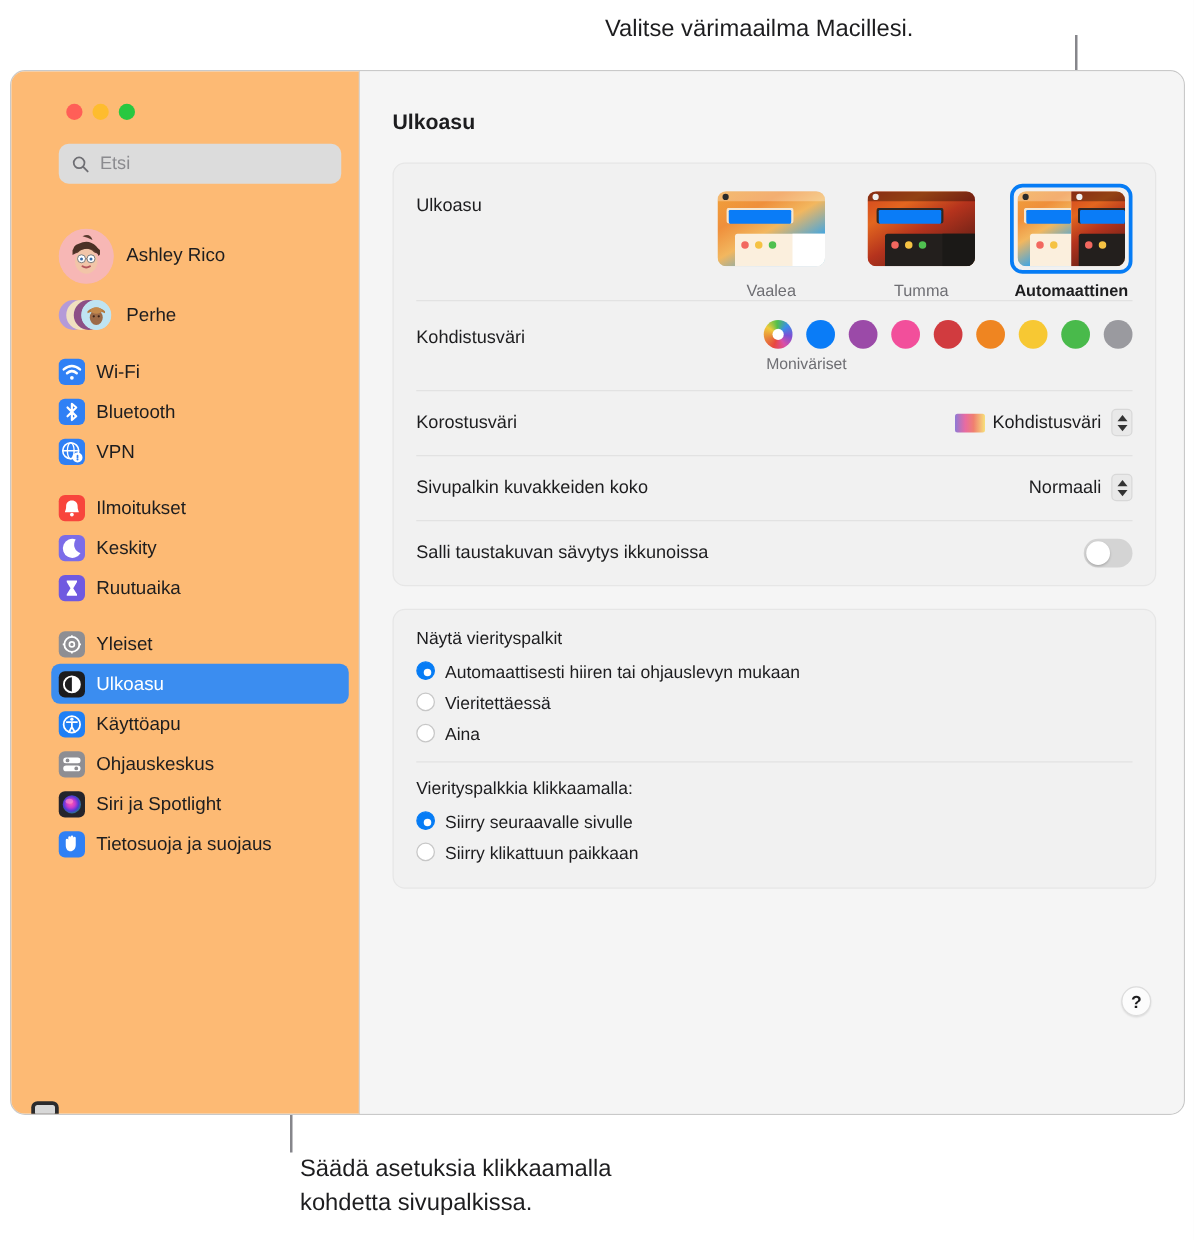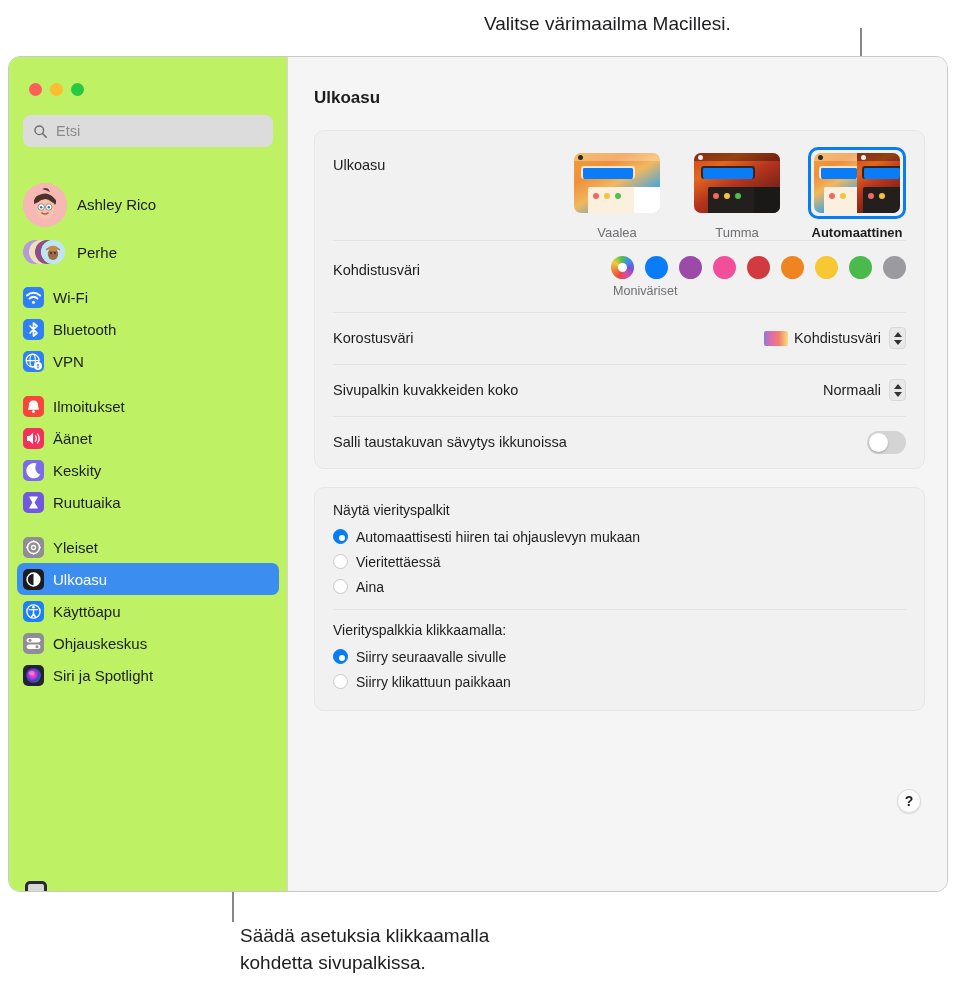--- a/index.html
+++ b/index.html
@@ -39,25 +39,26 @@
     border-radius: 12px;
     border: 1px solid #c9c9c9;
     overflow: hidden;
     display: flex;
   }
 
   
   #sidebar {
     width: 279px;
     height: 100%;
-    background: #bef264;
+    background: #fdba74;
     flex: 0 0 279px;
     position: relative;
     padding-top: 0;
     border-right: 1px solid #d5d5d5;
+    padding-left: 24px;
   }
   #traffic-lights {
     display: flex; gap: 8px;
     padding: 26px 0 0 20px;
   }
   .tl { width: 13px; height: 13px; border-radius: 50%; }
   .tl-close { background: #ff5f57; }
   .tl-min { background: #febc2e; }
   .tl-max { background: #28c840; }
 
@@ -417,30 +418,20 @@
       <div class="nav-item">
         <span class="nav-ico" style="background:#f8453c;">
           <svg width="21" height="21" viewBox="0 0 21 21">
               <path d="M10.5 4.4 c-3 0 -4.6 2 -4.6 4.6 0 3 -1 4 -1 4.8 h11.2 c0 -0.8 -1 -1.8 -1 -4.8 0 -2.6 -1.6 -4.6 -4.6 -4.6 Z" fill="#fff"></path>
               <circle cx="10.5" cy="15.6" r="1.5" fill="#fff"></circle>
             </svg>
         </span>
         <span class="nav-label">Ilmoitukset</span>
       </div>
       <div class="nav-item">
-        <span class="nav-ico" style="background:#f5305c;">
-          <svg width="21" height="21" viewBox="0 0 21 21">
-              <path d="M4 8 h2.6 L10 4.8 v11.4 L6.6 13 H4 Z" fill="#fff"></path>
-              <path d="M12.4 7.8 q2 2.7 0 5.4" stroke="#fff" stroke-width="1.3" fill="none" stroke-linecap="round"></path>
-              <path d="M14.6 6 q3.3 4.5 0 9" stroke="#fff" stroke-width="1.2" fill="none" stroke-linecap="round"></path>
-            </svg>
-        </span>
-        <span class="nav-label">Äänet</span>
-      </div>
-      <div class="nav-item">
         <span class="nav-ico" style="background:#7b6ce8;">
           <svg width="21" height="21" viewBox="0 0 21 21">
               <path d="M13.6 3.6 a7.6 7.6 0 1 0 3.8 11 a7.2 7.2 0 0 1 -3.8 -11 Z" fill="#fff"></path>
             </svg>
         </span>
         <span class="nav-label">Keskity</span>
       </div>
       <div class="nav-item">
         <span class="nav-ico" style="background:#7059e0;">
           <svg width="21" height="21" viewBox="0 0 21 21">
@@ -508,20 +499,28 @@
                   <stop offset="38%" stop-color="#c33ad0"></stop>
               <stop offset="68%" stop-color="#4a3ad6"></stop>
                   <stop offset="100%" stop-color="#1b8f6b"></stop>
             </radialGradient>
               </defs>
             <circle cx="10.5" cy="10.5" r="7.3" fill="url(#sirig)"></circle>
             <ellipse cx="8.5" cy="8" rx="3" ry="2" fill="#ff9ad0" opacity="0.6"></ellipse>
           </svg>
         </span>
         <span class="nav-label">Siri ja Spotlight</span>
+      </div>
+      <div class="nav-item">
+        <span class="nav-ico" style="background:#2f80f5;">
+          <svg width="21" height="21" viewBox="0 0 21 21">
+              <path d="M5.6 11 v-4 a1 1 0 0 1 2 0 v-2 a1 1 0 0 1 2 0 v-0.6 a1 1 0 0 1 2 0 v1 a1 1 0 0 1 2 0 v5.6 c0 3 -2 5 -4.2 5 c-2.2 0 -3.8 -1.6 -3.8 -5 Z" fill="#fff"></path>
+            </svg>
+        </span>
+        <span class="nav-label">Tietosuoja ja suojaus</span>
       </div>
     </div>
 
     <div id="sidebar-bottom-peek"></div>
   </div>
 
   <div id="main">
 
     <div id="page-title">Ulkoasu</div>
 

